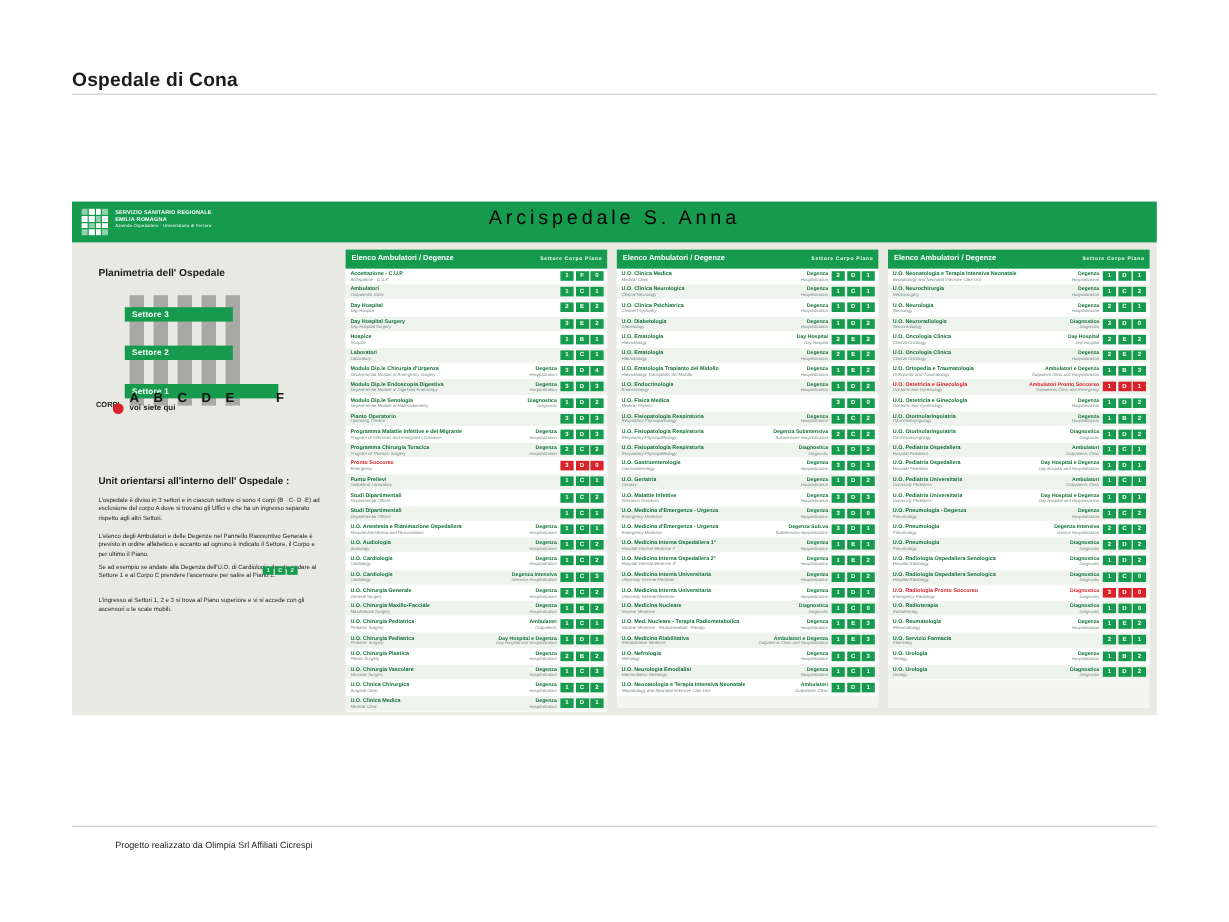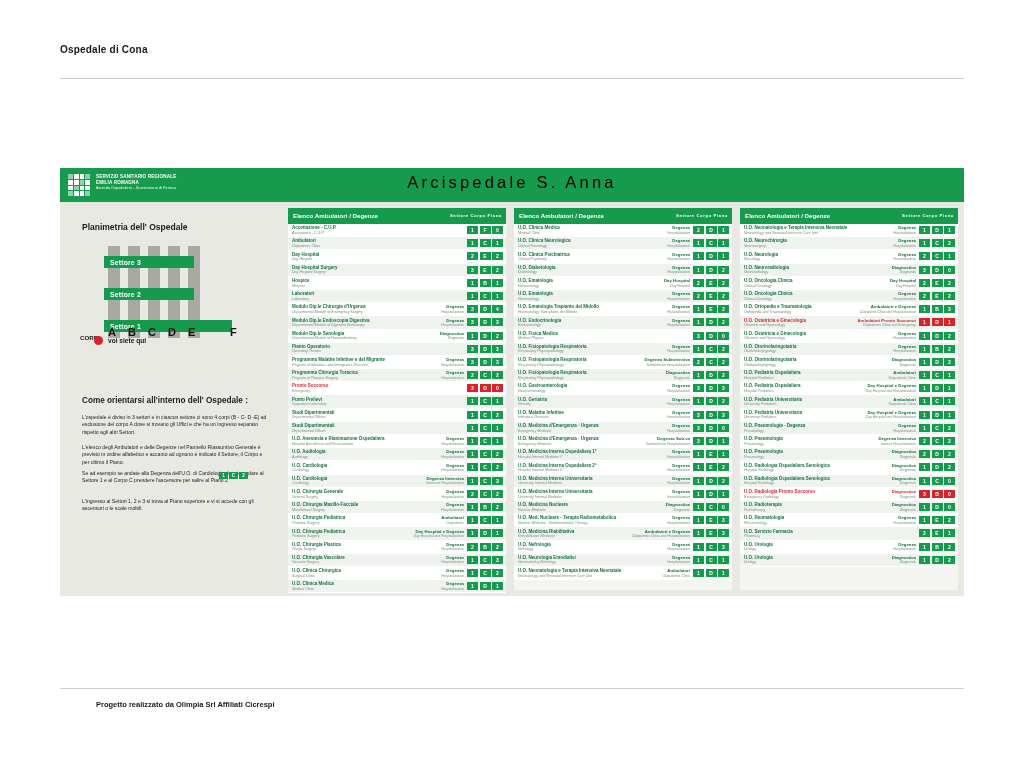--- a/index.html
+++ b/index.html
@@ -4,34 +4,34 @@
 <style>
   * { box-sizing: border-box; }
   html, body { margin:0; padding:0; }
   body {
     width:1024px; height:768px; background:#ffffff;
     font-family:"Liberation Sans", sans-serif;
     color:#1a1a1a; position:relative; overflow:hidden;
   }
   
   #page-title {
-    position:absolute; left:60px; top:44px;
-    font-size:10px; font-weight:bold; letter-spacing:.2px;
+    position:absolute; left:60px; top:59px;
+    font-size:16px; font-weight:bold; letter-spacing:.2px;
   }
   #top-rule {
     position:absolute; left:60px; top:78px; width:904px; height:1px;
     background:#cfcfcf;
   }
   #bottom-rule {
     position:absolute; left:60px; top:688px; width:904px; height:1px;
     background:#cfcfcf;
   }
   #footer-credit {
     position:absolute; left:60px; top:700px;
-    font-size:7.5px; font-weight:bold; color:#1a1a1a;padding-left:36px;
+    font-size:7.5px; font-weight:normal; color:#1a1a1a;padding-left:36px;
   }
 
   
   #poster {
     position:absolute; left:60px; top:168px; width:904px; height:428px;
     background:#e9e9e4;
   }
   #poster-header {
     position:absolute; left:0; top:0; width:904px; height:34px;
     background:#169b4e;
@@ -209,21 +209,21 @@
       <div class="corp-letter" style="left:48px;">B</div>
       <div class="corp-letter" style="left:68px;">C</div>
       <div class="corp-letter" style="left:88px;">D</div>
       <div class="corp-letter" style="left:108px;">E</div>
       <div class="corp-letter" style="left:150px;">F</div>
     </div>
 
     <div id="you-dot"></div>
     <div id="you-are-here">voi siete qui</div>
 
-    <div id="orient-title">Come orientarsi all'interno dell' Ospedale :</div>
+    <div id="orient-title">Unit orientarsi all'interno dell' Ospedale :</div>
     <div class="orient-p" id="op1">L'ospedale è diviso in 3 settori e in ciascun settore ci sono 4 corpi (B - C- D -E) ad esclusione del corpo A dove si trovano gli Uffici e che ha un ingresso separato rispetto agli altri Settori.</div>
     <div class="orient-p" id="op2">L'elenco degli Ambulatori e delle Degenze nel Pannello Riassuntivo Generale è previsto in ordine alfabetico e accanto ad ognuno è indicato il Settore, il Corpo e per ultimo il Piano.</div>
     <div class="orient-p" id="op3">Se ad esempio se andate alla Degenza dell'U.O. di Cardiologia dovete andare al Settore 1 e al Corpo C prendere l'ascensore per salire al Piano 2.</div>
     <div class="mini-chip" style="left:150px; top:264px;">
       <span class="chip g">1</span>
       <span class="chip g">C</span>
       <span class="chip g">2</span>
     </div>
     <div class="orient-p" id="op4">L'ingresso ai Settori 1, 2 e 3 si trova al Piano superiore e vi si accede con gli ascensori o le scale mobili.</div>
   </div>

